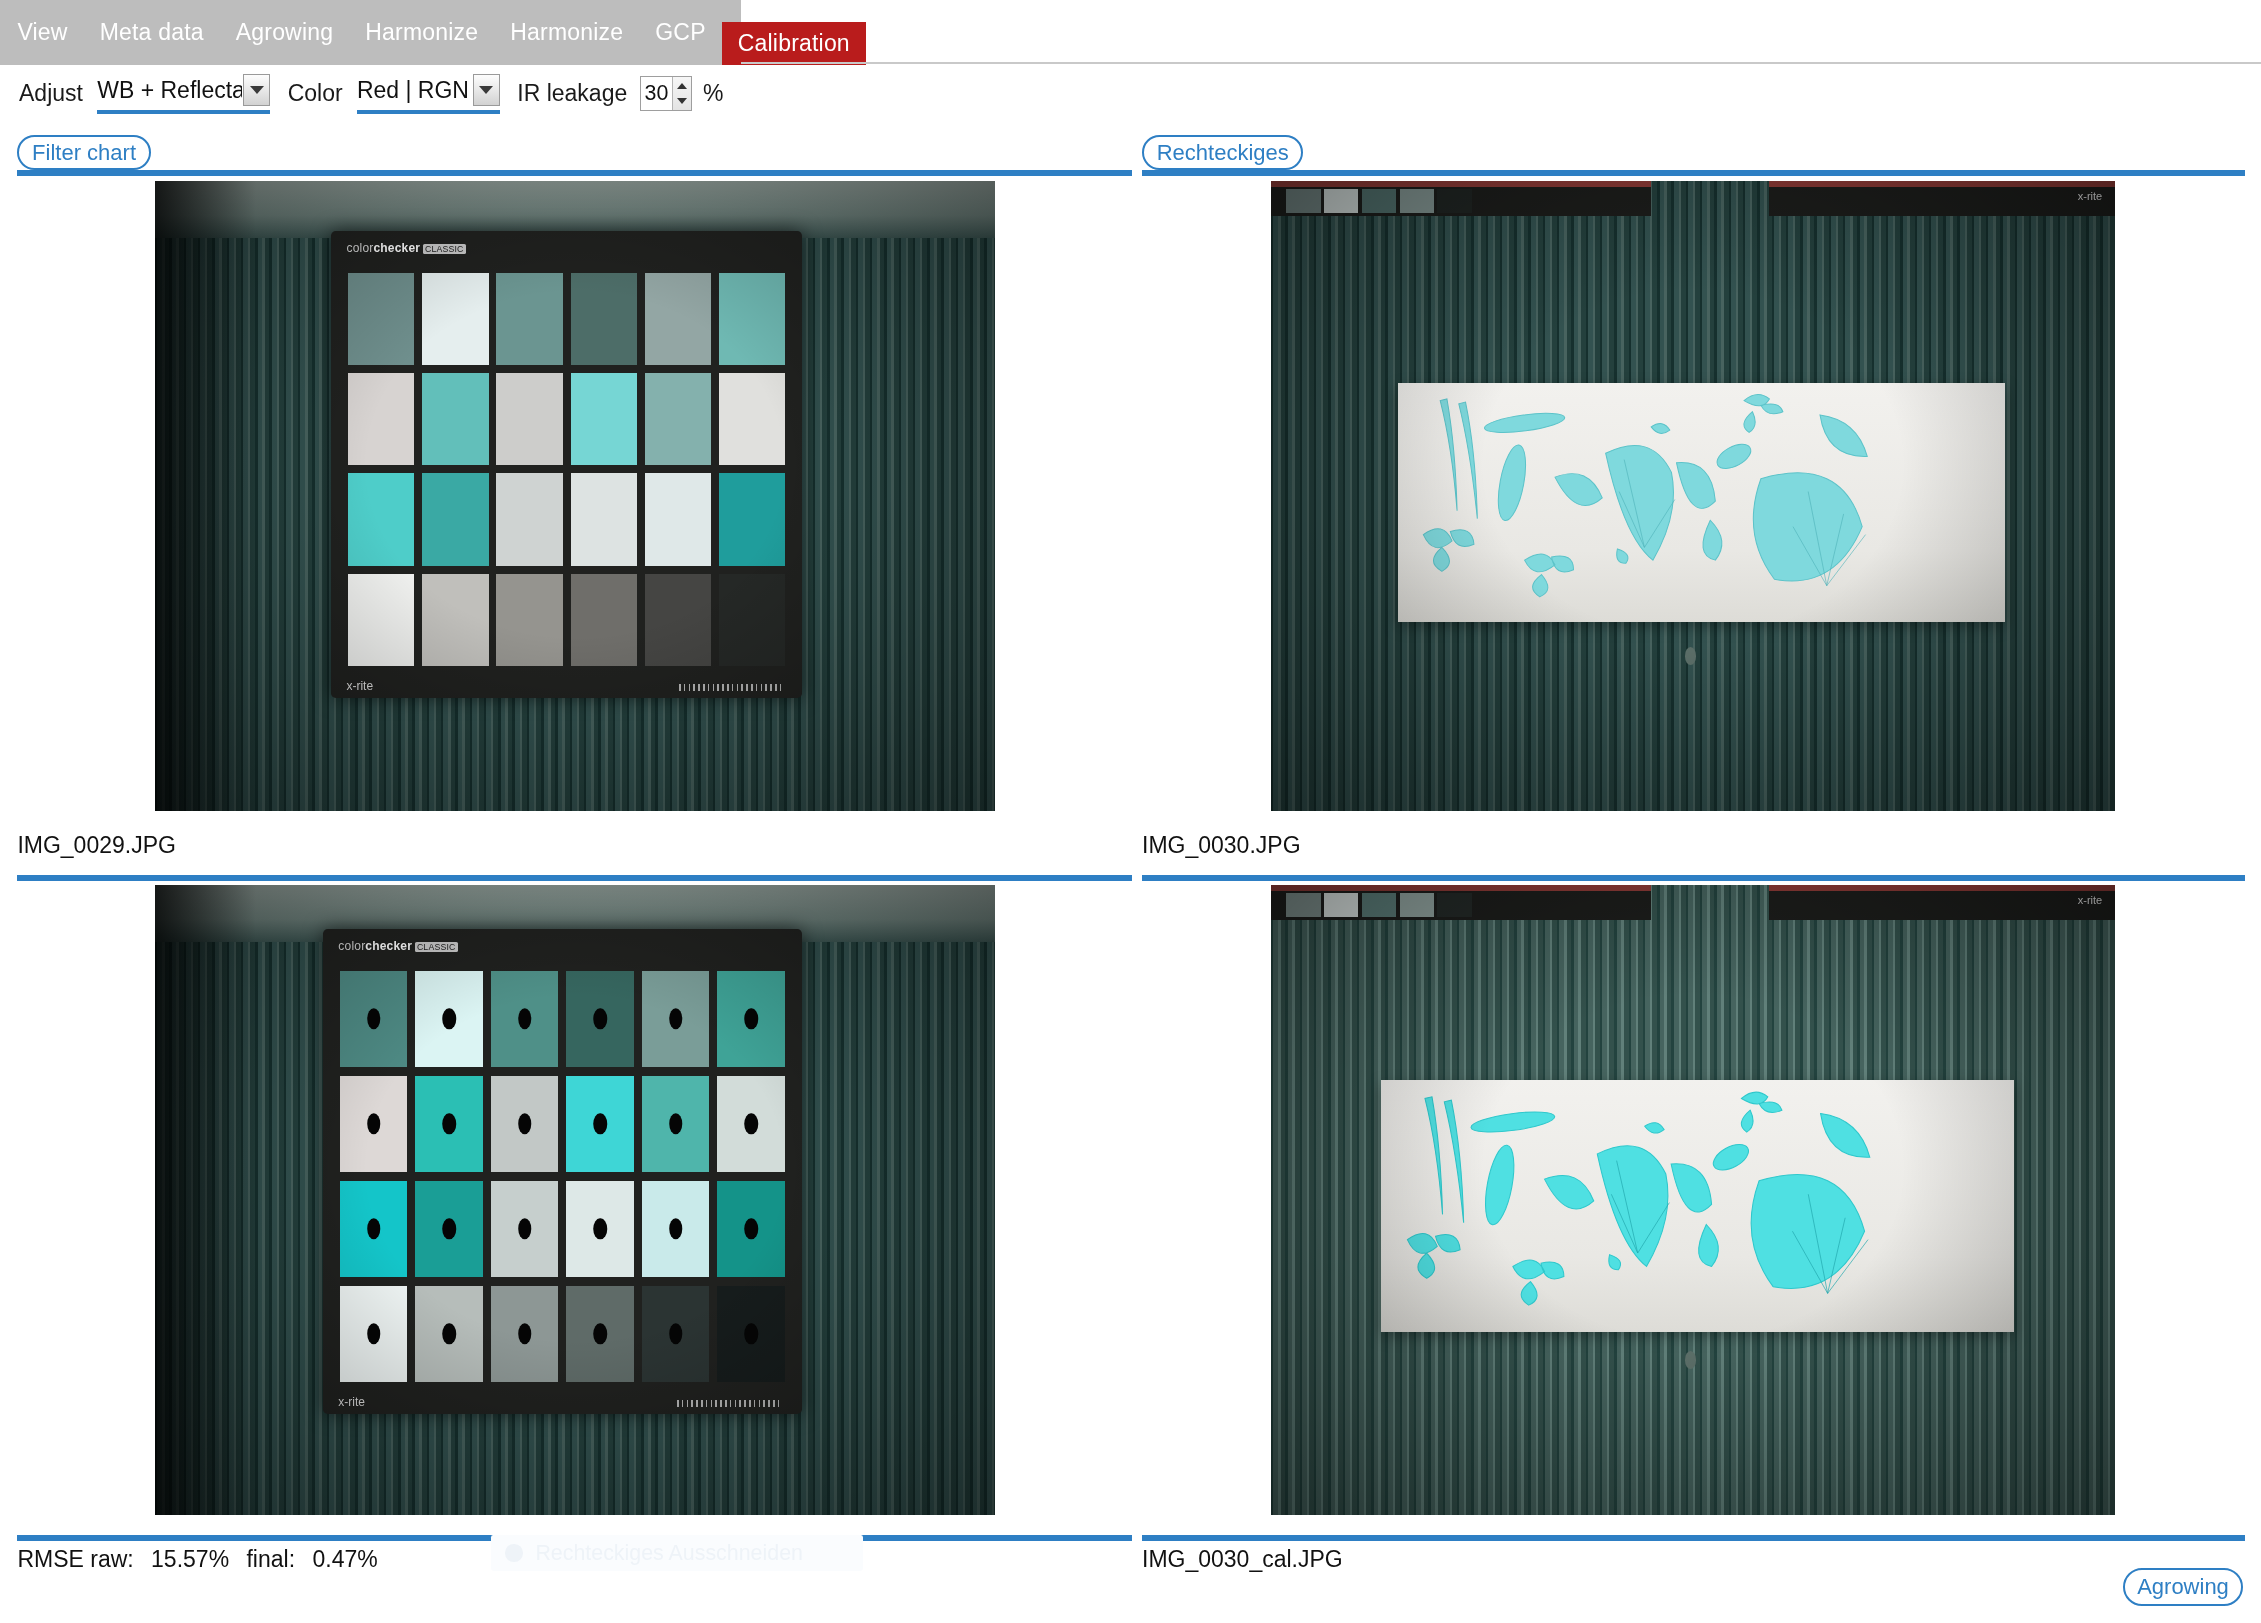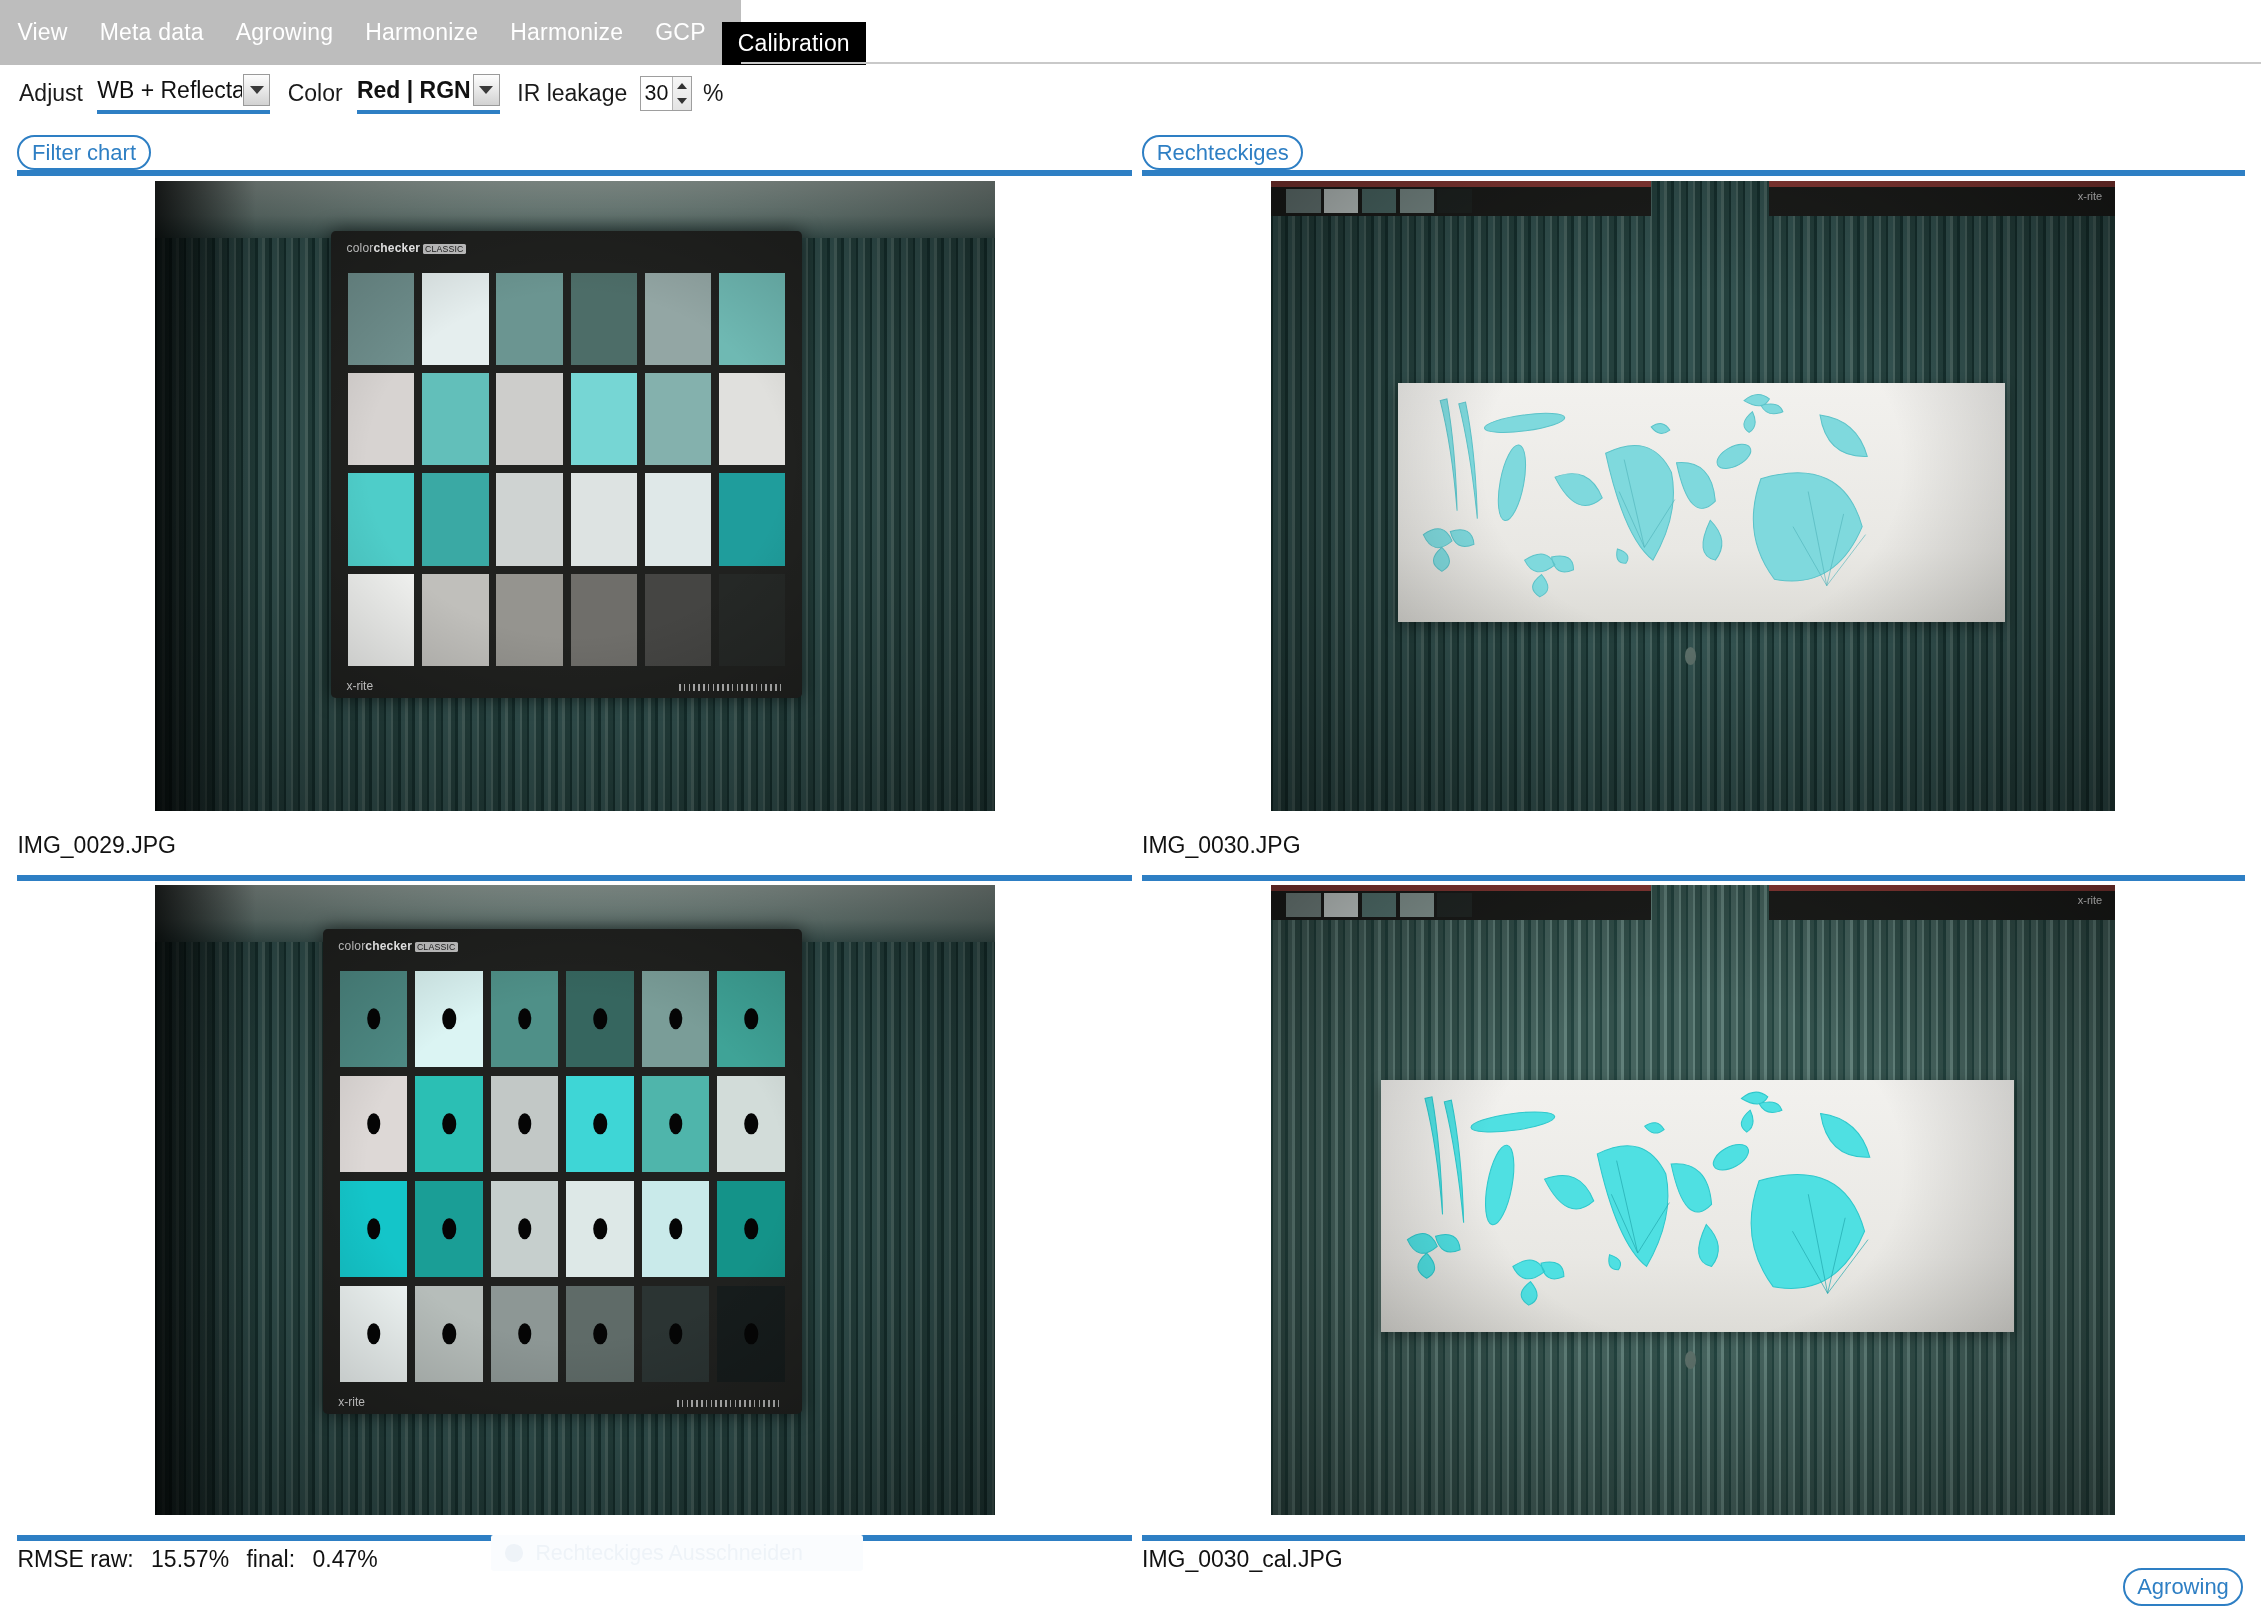--- a/index.html
+++ b/index.html
@@ -24,21 +24,21 @@
   .menu-item {
     display: flex; align-items: center;
     padding: 0 16px;
     font-size: 23px;
     color: #ffffff;
     white-space: nowrap;
     letter-spacing: 0.2px;
   }
   .menu-item:first-child { padding-left: 17.4px; }
   .menu-item.active {
-    background: #000000;
+    background: #b91c1c;
     color: #ffffff;
     margin-top: 22px;
   }
   .menubar-underline {
     position: absolute; left: 741px; top: 62px;
     width: 1520px; height: 2.4px;
     background: #c9c9c9;
   }
 
   
@@ -61,21 +61,21 @@
   }
   .combo-text {
     font-size: 23px; color: #111;
     line-height: 32px;
     white-space: nowrap;
     overflow: hidden;
     display: block;
   }
   .combo.w1 { width: 173px; }
   .combo.w1 .combo-text { width: 145px; }
-  .combo.w2 { width: 143px; font-weight: bold; }
+  .combo.w2 { width: 143px; }
   .combo.w2 .combo-text { width: 117px; }
   .combo-arrow {
     position: absolute; right: 0; top: 0;
     width: 27px; height: 32px;
     background: linear-gradient(180deg,#fdfdfd 0%,#e6e6e6 55%,#d2d2d2 100%);
     border: 0.8px solid #9a9a9a;
     box-sizing: border-box;
     display: flex; align-items: center; justify-content: center;
   }
   .combo-arrow::after {

